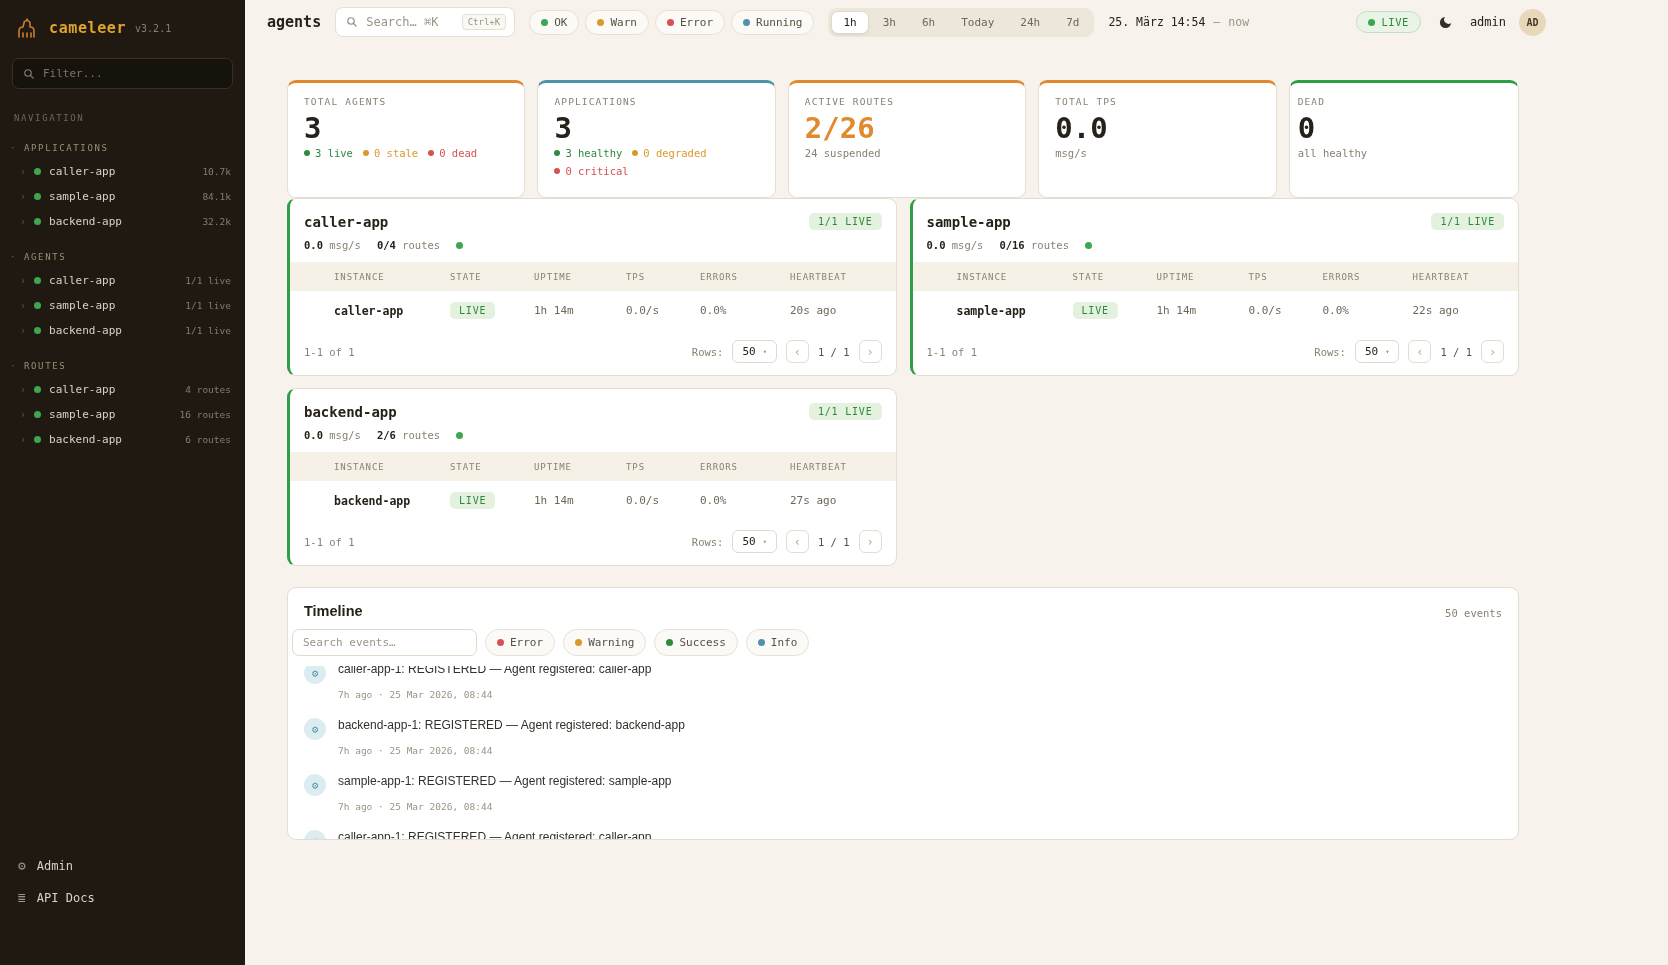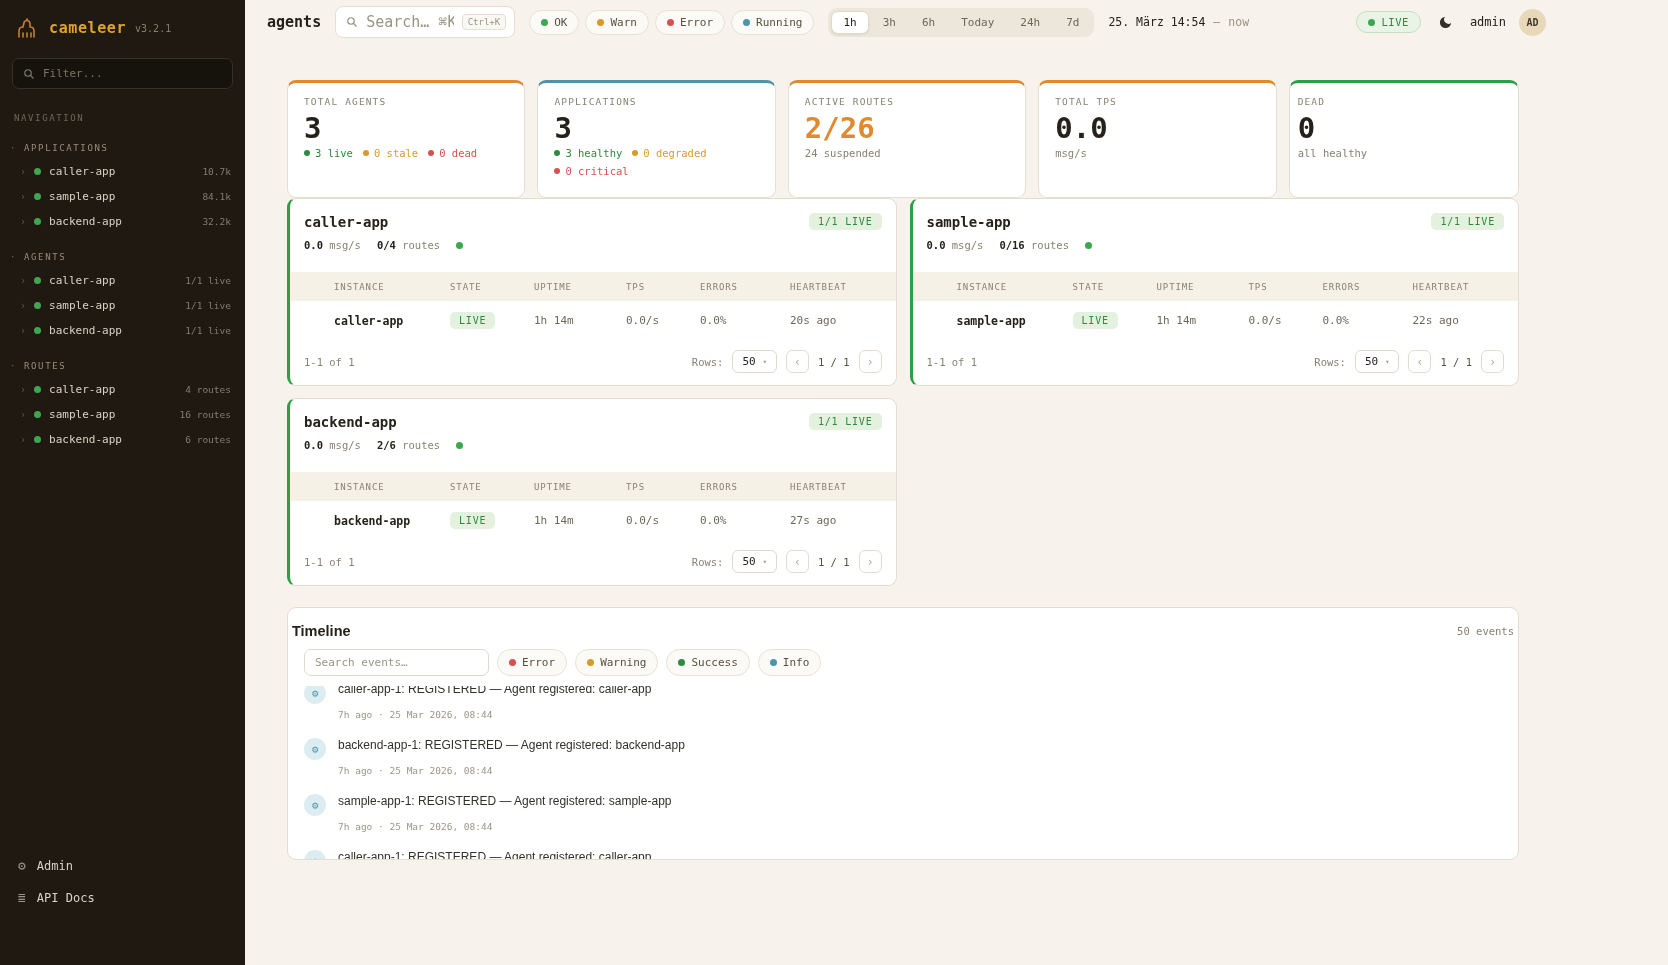--- a/index.html
+++ b/index.html
@@ -26,21 +26,21 @@
   .side-badge{margin-left:auto;font-size:9.5px;color:#847c6c}
   .sidebar-foot{margin-top:auto;padding:12px 18px 60px;display:flex;flex-direction:column;gap:17px}
   .foot-item{display:flex;align-items:center;gap:11px;font-size:12px;color:#d8d2c4;cursor:pointer}
   .f-icon{color:#9b9383;font-size:13px}
 
   
   .main{flex:1;display:flex;flex-direction:column;min-width:0}
   .topbar{height:44px;display:flex;align-items:center;gap:14px;padding:0 122px 0 22px;flex-shrink:0}
   .page-title{font-size:15px;font-weight:700}
   .searchbox{display:flex;align-items:center;gap:8px;background:#fff;border:1px solid #e5dfd2;border-radius:8px;padding:6px 8px 6px 10px;width:180px}
-  .searchbox input{flex:1;min-width:0;border:0;outline:0;background:transparent;font-size:15px;color:#262119}
+  .searchbox input{flex:1;min-width:0;border:0;outline:0;background:transparent;font-size:12px;color:#262119}
   .searchbox input::placeholder{color:#9c9484}
   .kbd{font-size:9px;color:#9c9484;border:1px solid #e5dfd2;border-radius:4px;padding:2px 5px;background:#faf8f3;white-space:nowrap}
   .chips{display:flex;gap:6px}
   .chip{display:inline-flex;align-items:center;gap:6px;background:#fcfaf6;border:1px solid #e7e1d4;border-radius:999px;padding:5px 11px;font-size:11px;color:#57503f}
   .cdot{width:7px;height:7px;border-radius:50%;flex-shrink:0}
   .range-group{display:flex;gap:2px;background:#ece7da;border-radius:9px;padding:3px}
   .range-btn{padding:4px 11px;border-radius:7px;font-size:11px;color:#6f6758;border:1px solid transparent}
   .range-btn.active{background:#fff;color:#262119;border:1px solid #e0dacb;box-shadow:0 1px 2px rgba(0,0,0,.08)}
   .window-label{display:flex;align-items:center;gap:8px;font-size:11.5px;color:#262119;white-space:nowrap}
   .window-label .dim{color:#9c9484}
@@ -61,40 +61,40 @@
   .bd{display:inline-flex;align-items:flex-start;gap:5px}
   .bdot{width:6px;height:6px;border-radius:50%;margin-top:3px;flex-shrink:0}
 
   .live-summary{display:inline-flex;margin:16px 0 11px;background:#edf5e9;border:1px solid #c9dfc0;color:#2e8b3e;font-size:10px;padding:4px 9px;border-radius:6px;letter-spacing:.08em}
 
   .apps-grid{display:grid;grid-template-columns:1fr 1fr;gap:12px 13px}
   .app-card{background:#fff;border:1px solid #e3ddd0;border-left:3px solid #2f9e44;border-radius:9px;overflow:hidden}
   .app-header{display:flex;align-items:center;justify-content:space-between;padding:14px 14px 9px}
   .app-title{font-size:14px;font-weight:700}
   .live-pill{background:#e3f1de;color:#2e8b3e;font-size:10px;padding:3px 9px;border-radius:5px;letter-spacing:.08em}
-  .app-stats{display:flex;align-items:center;gap:16px;padding:0 14px 21px;font-size:10.5px;color:#8a8171}
+  .app-stats{display:flex;align-items:center;gap:16px;padding:0 14px 11px;font-size:10.5px;color:#8a8171}
   .app-stats b{color:#262119;font-weight:700}
   .mini-dot{width:7px;height:7px;border-radius:50%;background:#3fa650}
   .tbl-head,.tbl-row{display:grid;grid-template-columns:30px 116px 84px 92px 74px 90px 1fr;align-items:center;padding:0 14px}
   .tbl-head{background:#f5f1e7;height:29px;font-size:9px;letter-spacing:.1em;color:#8a8171}
   .tbl-row{height:39px;font-size:11px;color:#6f6758;cursor:pointer}
   .cell-instance{font-weight:700;color:#262119;font-size:11.5px}
   .tbl-foot{display:flex;align-items:center;padding:10px 14px 12px;font-size:10.5px;color:#8a8171}
   .foot-right{margin-left:auto;display:flex;align-items:center;gap:9px}
   .rows-select{display:inline-flex;align-items:center;gap:7px;border:1px solid #e0dacb;border-radius:6px;padding:4px 9px;background:#fff;font-size:11px;color:#262119;cursor:pointer}
   .caret{font-size:7px;color:#9c9484}
   .pg{width:23px;height:23px;border:1px solid #e3ddd0;border-radius:6px;color:#b4ab99;font-size:12px;display:flex;align-items:center;justify-content:center}
   .pg-label{color:#57503f;font-size:10.5px}
 
   
   .timeline-card{margin-top:21px;background:#fff;border:1px solid #e3ddd0;border-radius:9px;height:253px;display:flex;flex-direction:column;overflow:hidden}
-  .tl-head{display:flex;align-items:center;justify-content:space-between;padding:15px 4px 10px}
+  .tl-head{display:flex;align-items:flex-end;justify-content:space-between;padding:15px 16px 10px}
   .tl-title{font-family:"Liberation Sans",sans-serif;font-size:14.5px;font-weight:700}
   .tl-count{font-size:10.5px;color:#8a8171}
-  .tl-controls{display:flex;gap:8px;padding:0 16px 10px}
+  .tl-controls{display:flex;gap:8px;padding:0 4px 10px}
   .tl-search{display:flex;align-items:center;border:1px solid #e0dacb;border-radius:7px;padding:6px 10px;width:185px;background:#fff}
   .tl-search input{flex:1;min-width:0;border:0;outline:0;font-size:11px;background:transparent;color:#262119}
   .tl-search input::placeholder{color:#9c9484}
   .events-viewport{flex:1;overflow:hidden;padding:0 16px}
   .events-list{margin-top:-13px}
   .event{display:flex;gap:12px;padding:9px 0;align-items:flex-start;cursor:pointer}
   .event-icon{width:22px;height:22px;border-radius:50%;background:#dcedf2;color:#4f93aa;font-size:11px;display:flex;align-items:center;justify-content:center;flex-shrink:0}
   .event-title{font-family:"Liberation Sans",sans-serif;font-size:12px;color:#33302a}
   .event-time{margin-top:13px;font-size:9.5px;color:#9c9484}
 </style>

